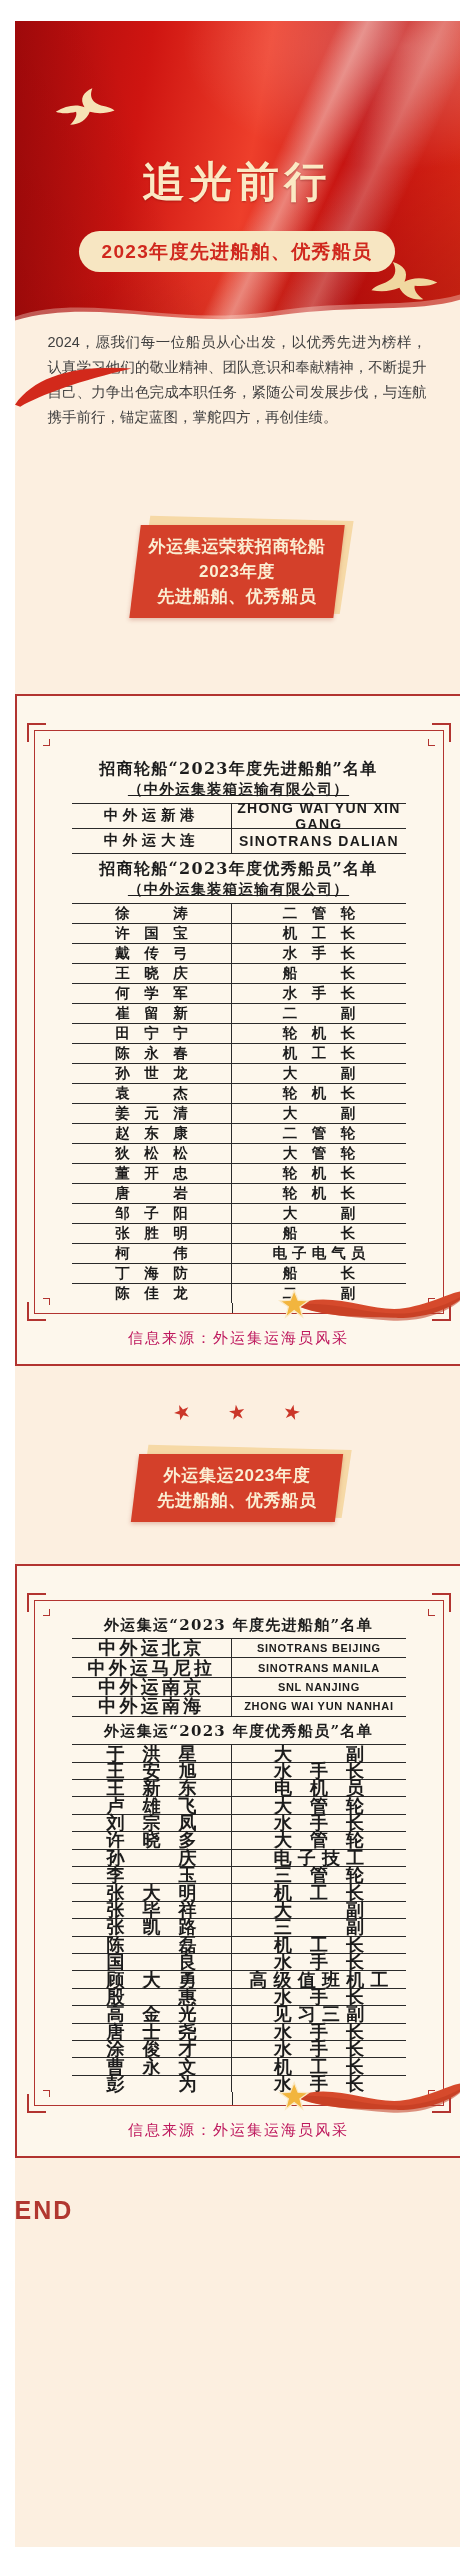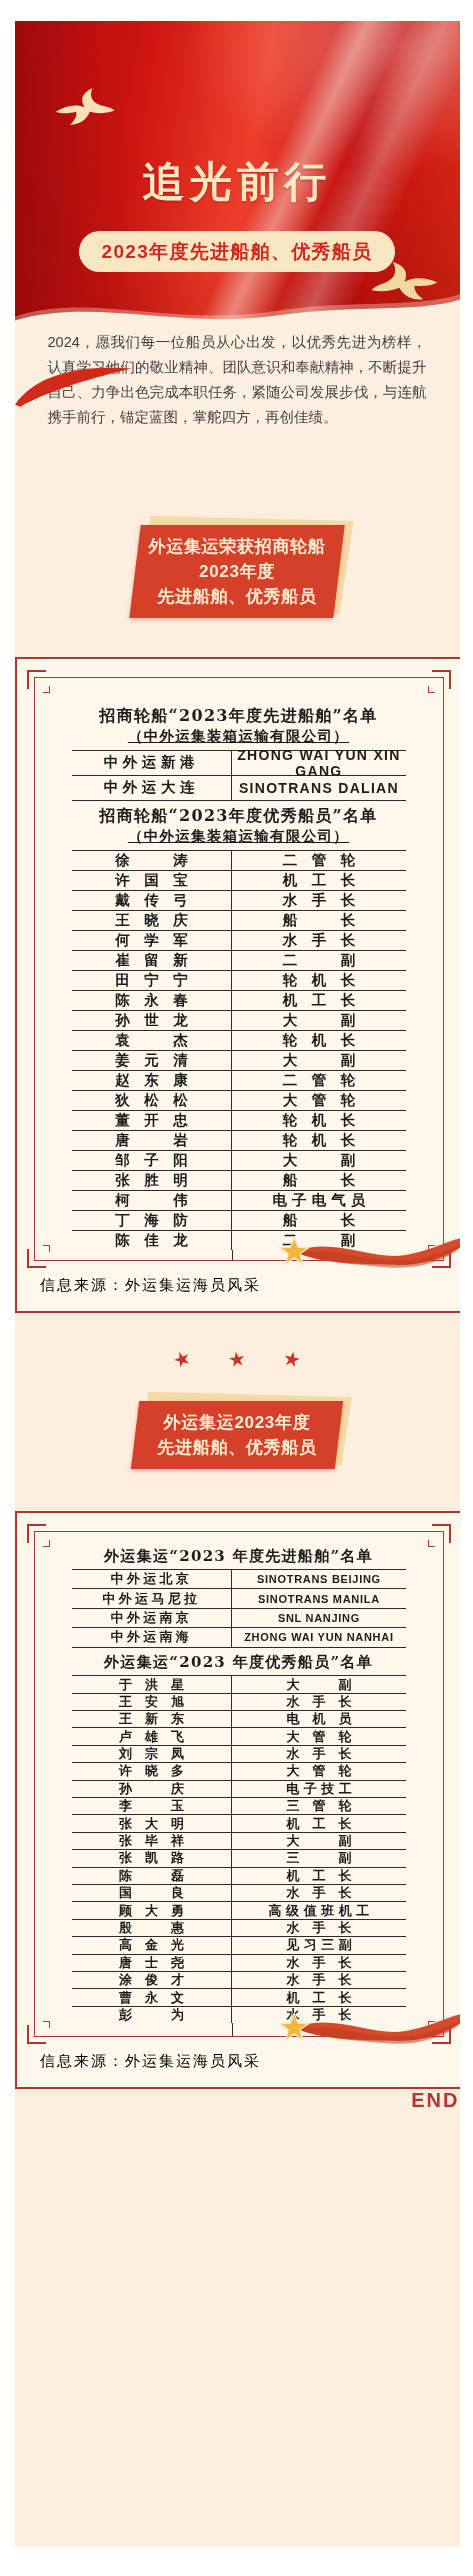--- a/index.html
+++ b/index.html
@@ -42,22 +42,22 @@
   .badge{position:relative;width:204px;margin:95px auto 0;z-index:1;}
   .badge.second{margin-top:28px;}
   .badge-shadow{position:absolute;inset:0;background:#f6d9a6;
     transform:translate(8px,-6.6px) skewX(-7deg) rotate(1.5deg);}
   .badge-face{position:relative;background:#d4402a;transform:skewX(-7deg);
     padding:9.2px 4px;box-shadow:0 2px 4px rgba(150,30,10,.25);}
   .badge-text{transform:skewX(7deg);text-align:center;color:#fbeed3;
     font-size:17px;line-height:25px;font-weight:700;letter-spacing:0.7px;}
 
   
-  .cert{position:relative;width:448px;margin:39px auto 0;border:2.6px solid #b23430;
-    background:#fdf7ec;padding:18px 17px 0;box-sizing:border-box;}
+  .cert{position:relative;width:448px;margin:76px auto 0;border:2.6px solid #b23430;
+    background:#fdf7ec;padding:34px 17px 0;box-sizing:border-box;}
   .cert.second{margin-top:42px;}
   .inner{position:relative;border:1.3px solid #b23430;padding:26px 13px 0;}
   .cert.second .inner{padding-top:13px;}
   .corn{position:absolute;width:17px;height:17px;border:2px solid #b23430;}
   .corn::after{content:"";position:absolute;width:6px;height:6px;border:1.3px solid #b23430;}
   .corn.tl{top:-8px;left:-8px;border-right:none;border-bottom:none;}
   .corn.tl::after{right:-4px;bottom:-4px;border-left:none;border-top:none;}
   .corn.tr{top:-8px;right:-8px;border-left:none;border-bottom:none;}
   .corn.tr::after{left:-4px;bottom:-4px;border-right:none;border-top:none;}
   .corn.bl{bottom:-8px;left:-8px;border-right:none;border-top:none;}
@@ -73,35 +73,35 @@
   .t-row.ship{height:24px;}
   .t-row .c1{width:48%;border-right:1.3px solid #2b2b2b;text-align:center;font-size:14.5px;font-weight:600;align-self:stretch;display:flex;align-items:center;justify-content:center;}
   .t-row .c2{width:52%;text-align:center;font-size:14.5px;font-weight:600;}
   .t-row .c2.en{font-family:"Liberation Sans","DejaVu Sans",sans-serif;font-weight:700;font-size:14px;letter-spacing:1.3px;}
   .t-row.ship .c1{letter-spacing:4.6px;}
   .t-tail{display:flex;height:10.5px;}
   .t-tail .c1{width:48%;border-right:1.3px solid #2b2b2b;}
   .tbl.small .t-title{font-size:15px;line-height:18.4px;}
   .tbl.small .t-row{height:16.4px;}
   .tbl.small .t-row.ship{height:18.4px;}
-  .tbl.small .t-row .c1,.tbl.small .t-row .c2{font-size:13px;}
+  .tbl.small .t-row .c1,.tbl.small .t-row .c2{font-size:18px;}
   .tbl.small .t-row .c2.en{font-size:11px;letter-spacing:0.7px;}
   .tbl.small .t-row.ship .c1{letter-spacing:3.3px;}
   .tbl.small .t-tail{height:13px;}
 
   .ribbon{position:absolute;right:-10.5px;bottom:37px;z-index:4;}
-  .source{padding:14.5px 6.6px 16px;font-size:15px;letter-spacing:2px;color:#000000;}
+  .source{padding:14.5px 6.6px 16px;font-size:15px;letter-spacing:2px;color:#be185d;text-align:center;}
 
   
   .stars{margin-top:34px;text-align:center;height:26px;}
   .stars .st{display:inline-block;color:#cb3629;font-size:20px;margin:0 17px;}
   .stars .st:nth-child(1){transform:rotate(-22deg);}
   .stars .st:nth-child(2){transform:rotate(-8deg);}
   .stars .st:nth-child(3){transform:rotate(12deg);}
-  .end{text-align:right;font-size:20px;font-weight:800;
+  .end{margin-top:38px;text-align:left;font-size:25px;font-weight:800;
     color:#b13730;letter-spacing:2px;font-family:"Liberation Sans",sans-serif;}
 </style>
 </head>
 <body>
 
 <div class="page">
   <div class="col">
 
     <header class="banner">
       <svg class="dove dove-tl" width="63" height="47" viewBox="0 0 96 72">

